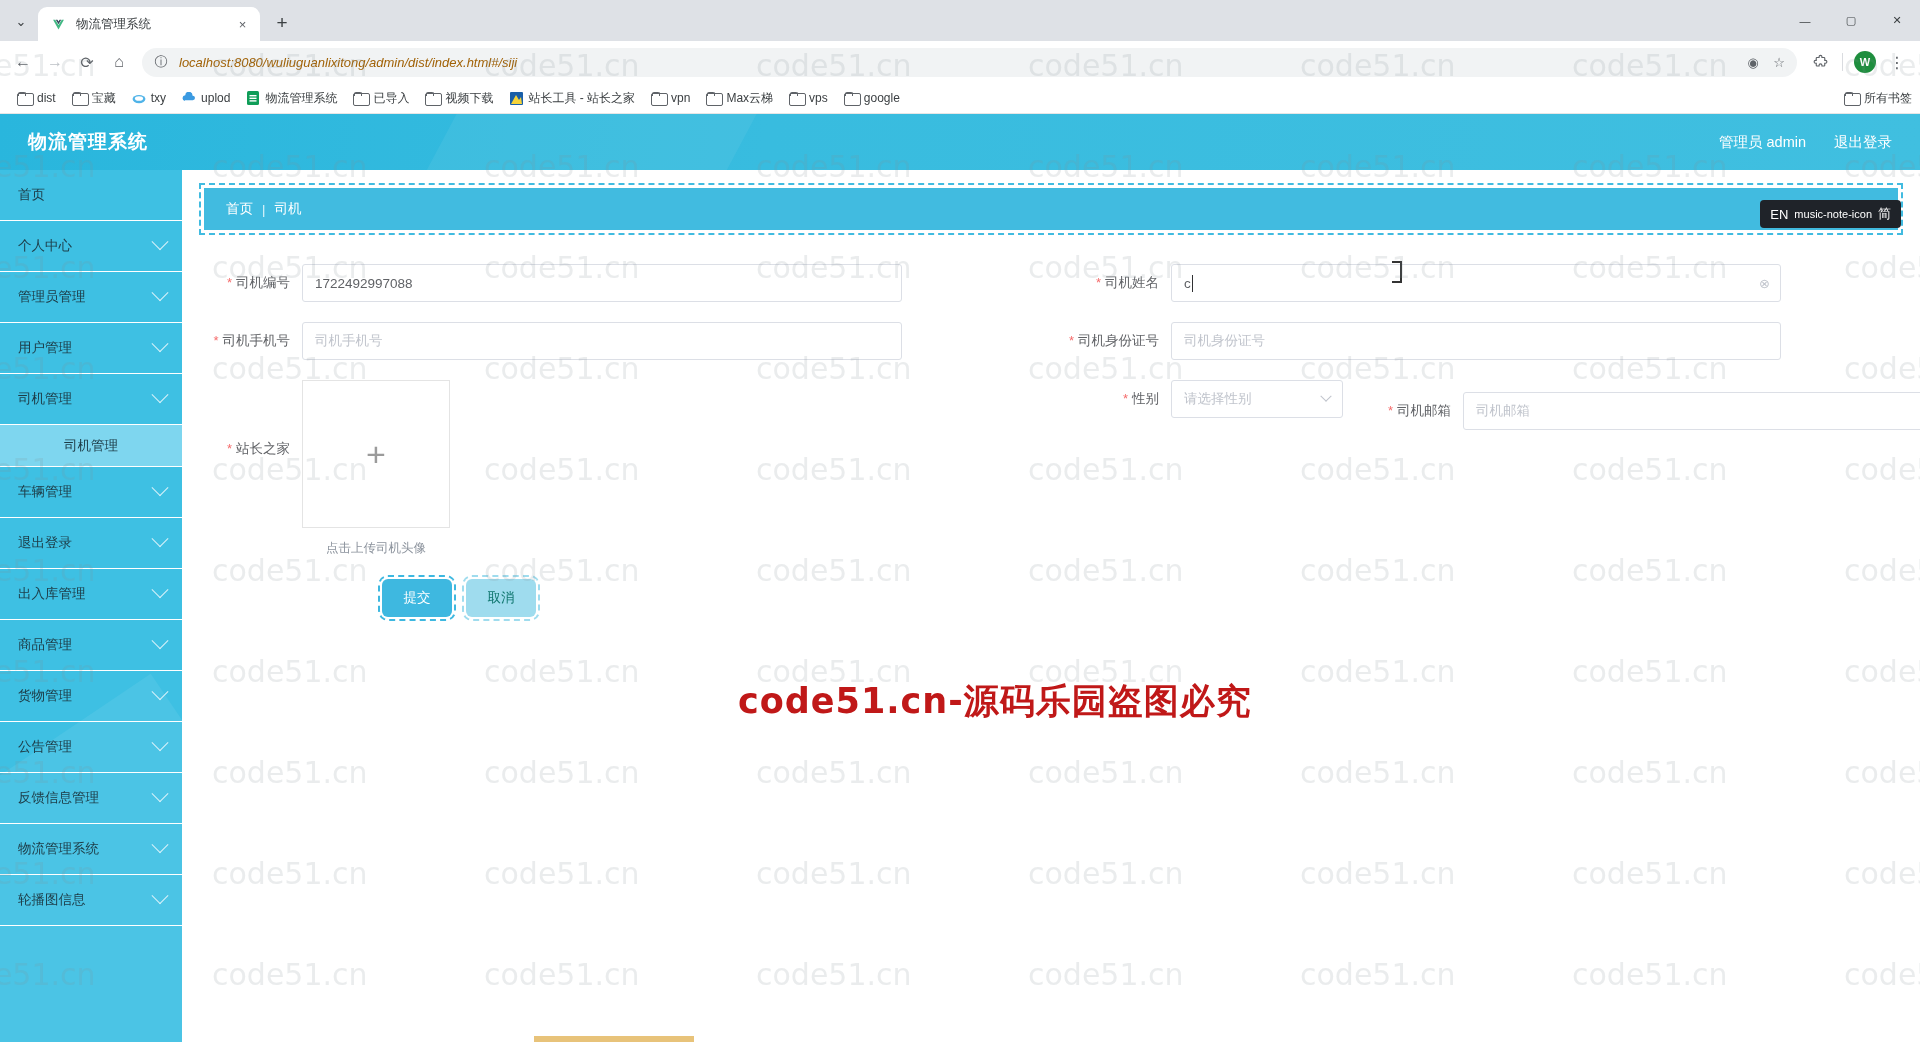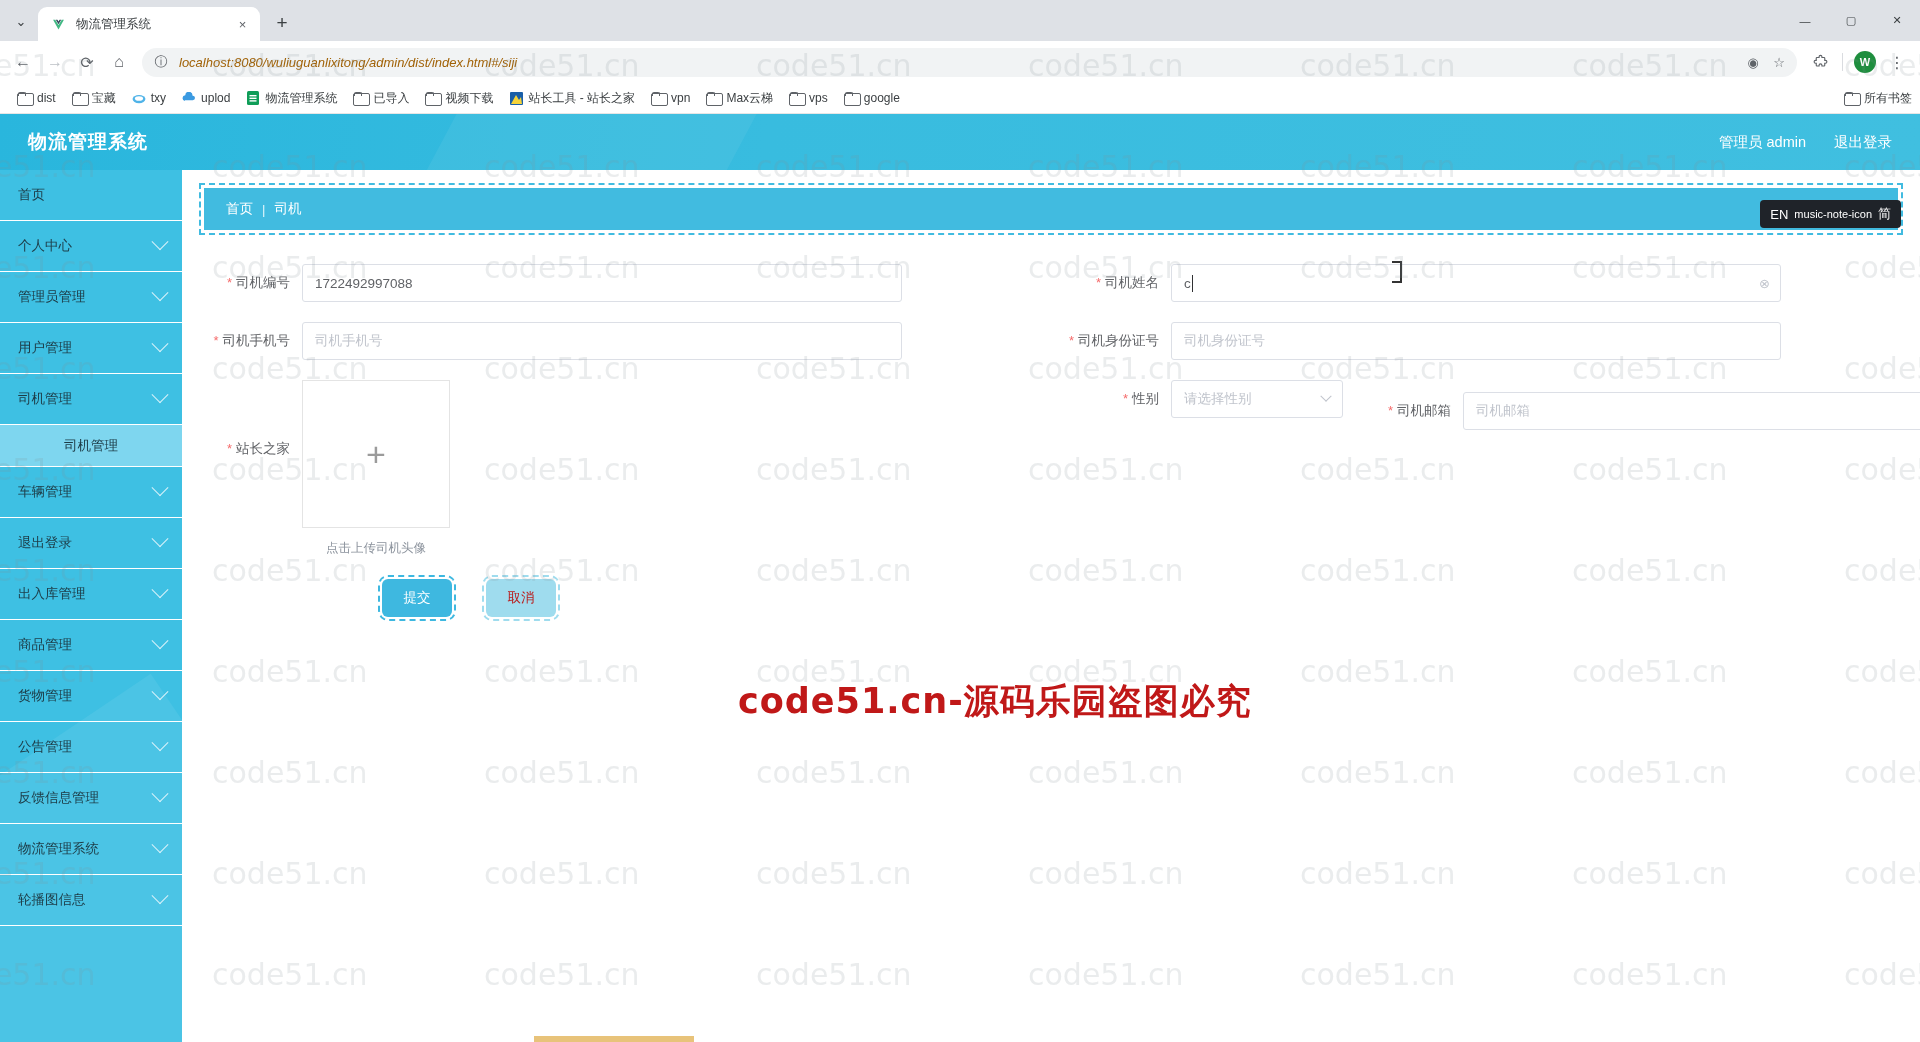--- a/index.html
+++ b/index.html
@@ -300,21 +300,21 @@
   .btn {
     height: 38px; min-width: 70px;
     border-radius: 6px;
     display: flex; align-items: center; justify-content: center;
     font-size: 13.5px;
     padding: 0 20px;
     outline: 2px dashed;
     outline-offset: 2px;
   }
   .btn-primary { background: #3eb8e0; color: #ffffff; outline-color: #3eb8e0; }
-  .btn-default { background: #9fdcee; color: #b91c1c; outline-color: #9fdcee; margin-left: 20px; }
+  .btn-default { background: #9fdcee; color: #0f766e; outline-color: #9fdcee; }
 
   .red-watermark {
     position: absolute;
     left: 556px; top: 508px;
     font-family: "DejaVu Sans", sans-serif;
     font-size: 35px; font-weight: bold;
     color: #c01818;
     white-space: nowrap;
     z-index: 40;
     letter-spacing: 1px;

